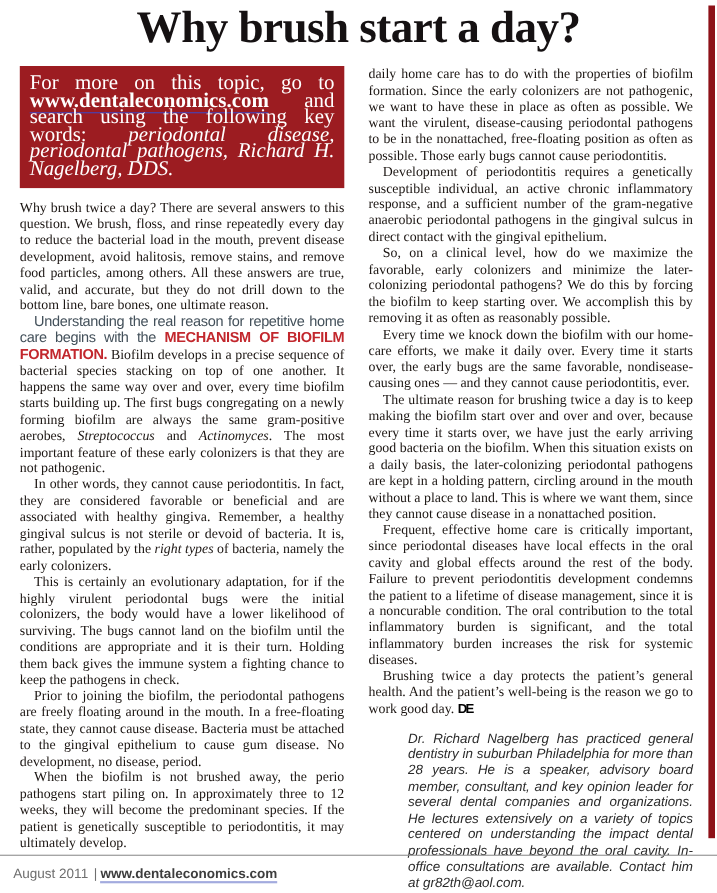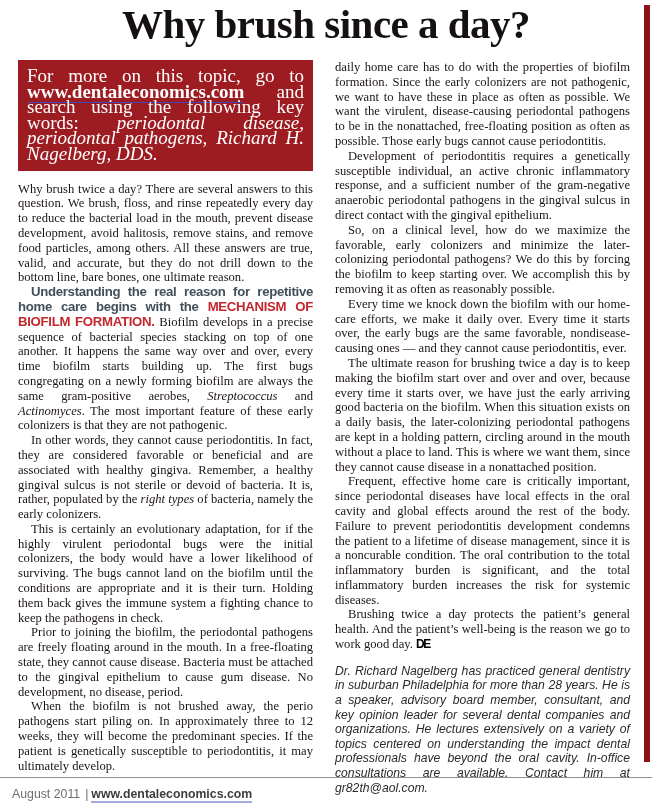--- a/index.html
+++ b/index.html
@@ -54,21 +54,21 @@
   .para {
     font-size: 12.6px;
     line-height: 14.8px;
     text-align: justify;
     color: #1b1512;
   }
   .para.indent { text-indent: 13px; }
   .seg-i { font-style: italic; }
   .seg-lead {
     font-family: "Liberation Sans", sans-serif;
-    font-weight: bold;
+    font-weight: normal;
     font-size: 13.2px;
     letter-spacing: -0.3px;
     color: var(--lead_text, #43505a);
   }
   .seg-leadred {
     font-family: "Liberation Sans", sans-serif;
     font-weight: bold;
     font-size: 13.2px;
     letter-spacing: -0.3px;
     color: var(--lead_accent, #c2272d);
@@ -81,20 +81,21 @@
     color: #000000;
   }
   .bio {
     font-family: "Liberation Sans", sans-serif;
     font-style: italic;
     font-size: 12.2px;
     line-height: 14.6px;
     color: #2b2b2b;
     margin-top: 12px;
     text-align: justify;
+    margin-left: 36px;
   }
   .footer-rule {
     position: absolute;
     left: 0;
     right: 0;
     top: 777px;
     border-top: 1px solid #8f8f8f;
   }
   .footer {
     position: absolute;
@@ -112,21 +113,21 @@
     text-decoration: none;
     border-bottom: 2px solid var(--footer_link_underline, #a3abde);
     cursor: pointer;
   }
 </style>
 </head>
 <body>
 
 <div class="page">
 
-  <h1 class="title">Why brush since a day?</h1>
+  <h1 class="title">Why brush start a day?</h1>
 
   <div class="redbar"></div>
 
   <div class="cols">
 
     <div class="col">
       <div class="callout">
         <p><span>For more on this topic, go to </span><span class="seg-link">www.dentaleconomics.com</span><span> and search using the following key words: </span><span class="seg-i">periodontal disease, periodontal pathogens, Richard H. Nagelberg, DDS.</span></p>
       </div>
       <p class="para"><span>Why brush twice a day? There are several answers to this question. We brush, floss, and rinse repeatedly every day to reduce the bacterial load in the mouth, prevent disease development, avoid halitosis, remove stains, and remove food particles, among others. All these answers are true, valid, and accurate, but they do not drill down to the bottom line, bare bones, one ultimate reason.</span></p>

